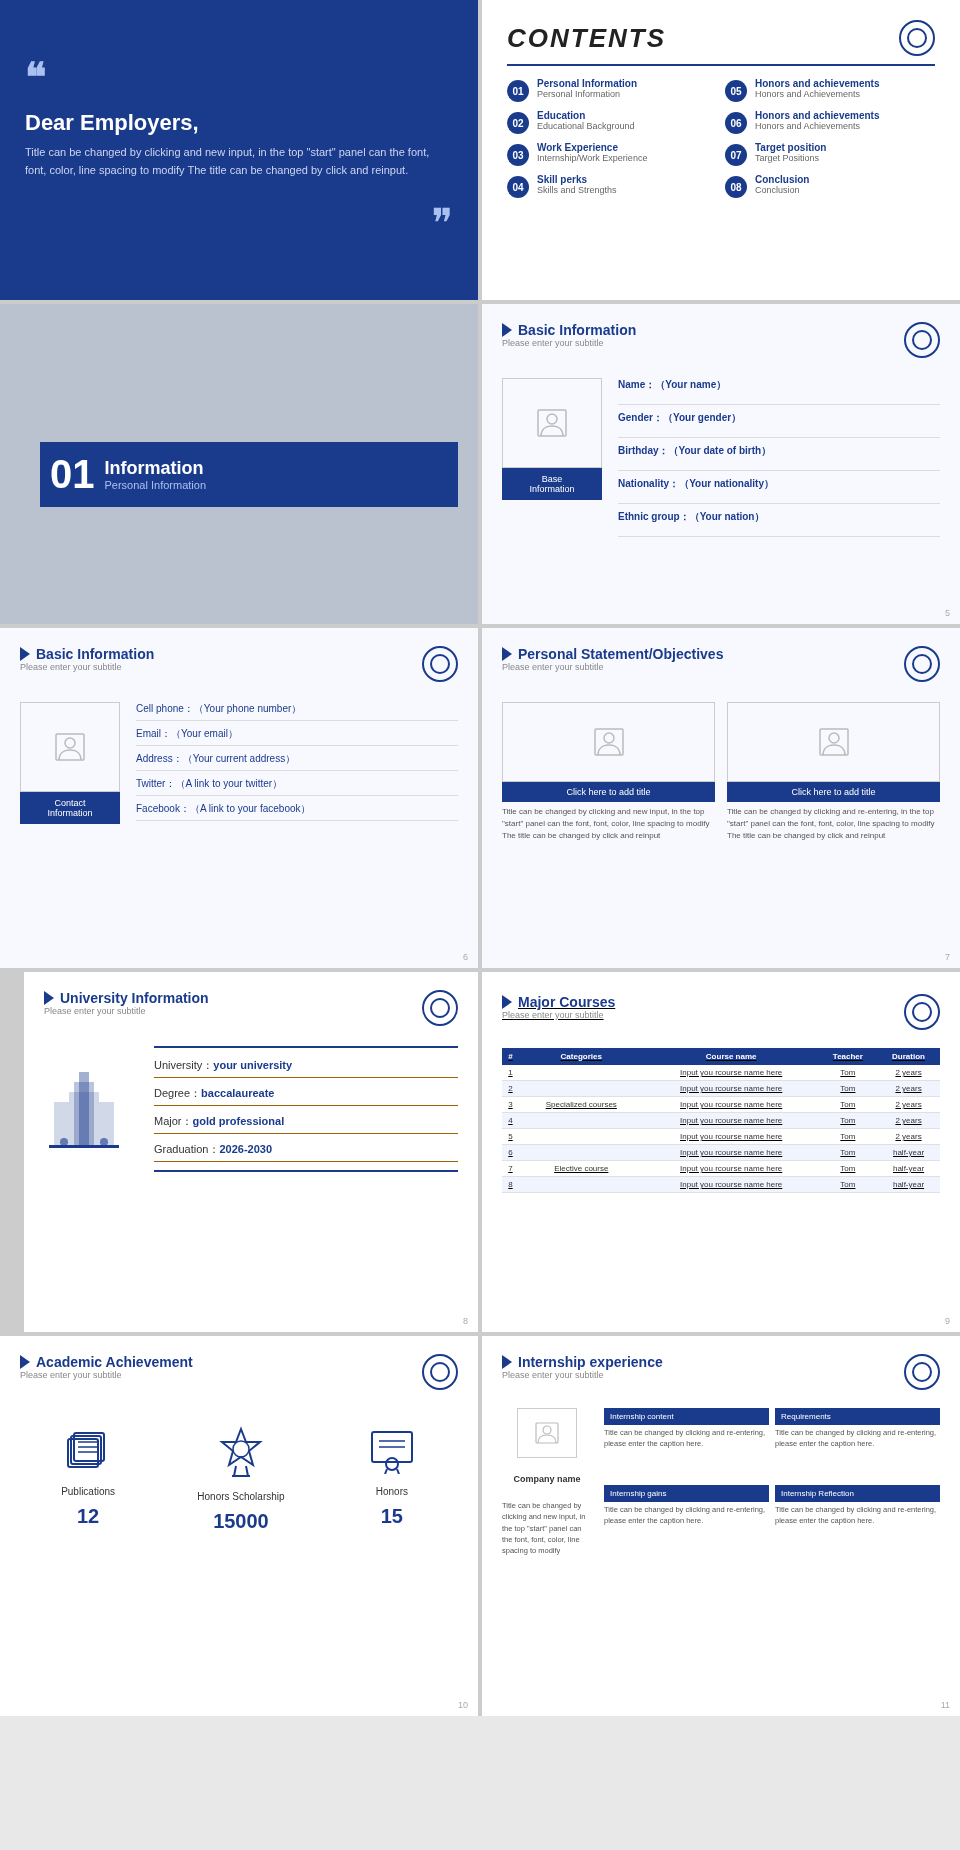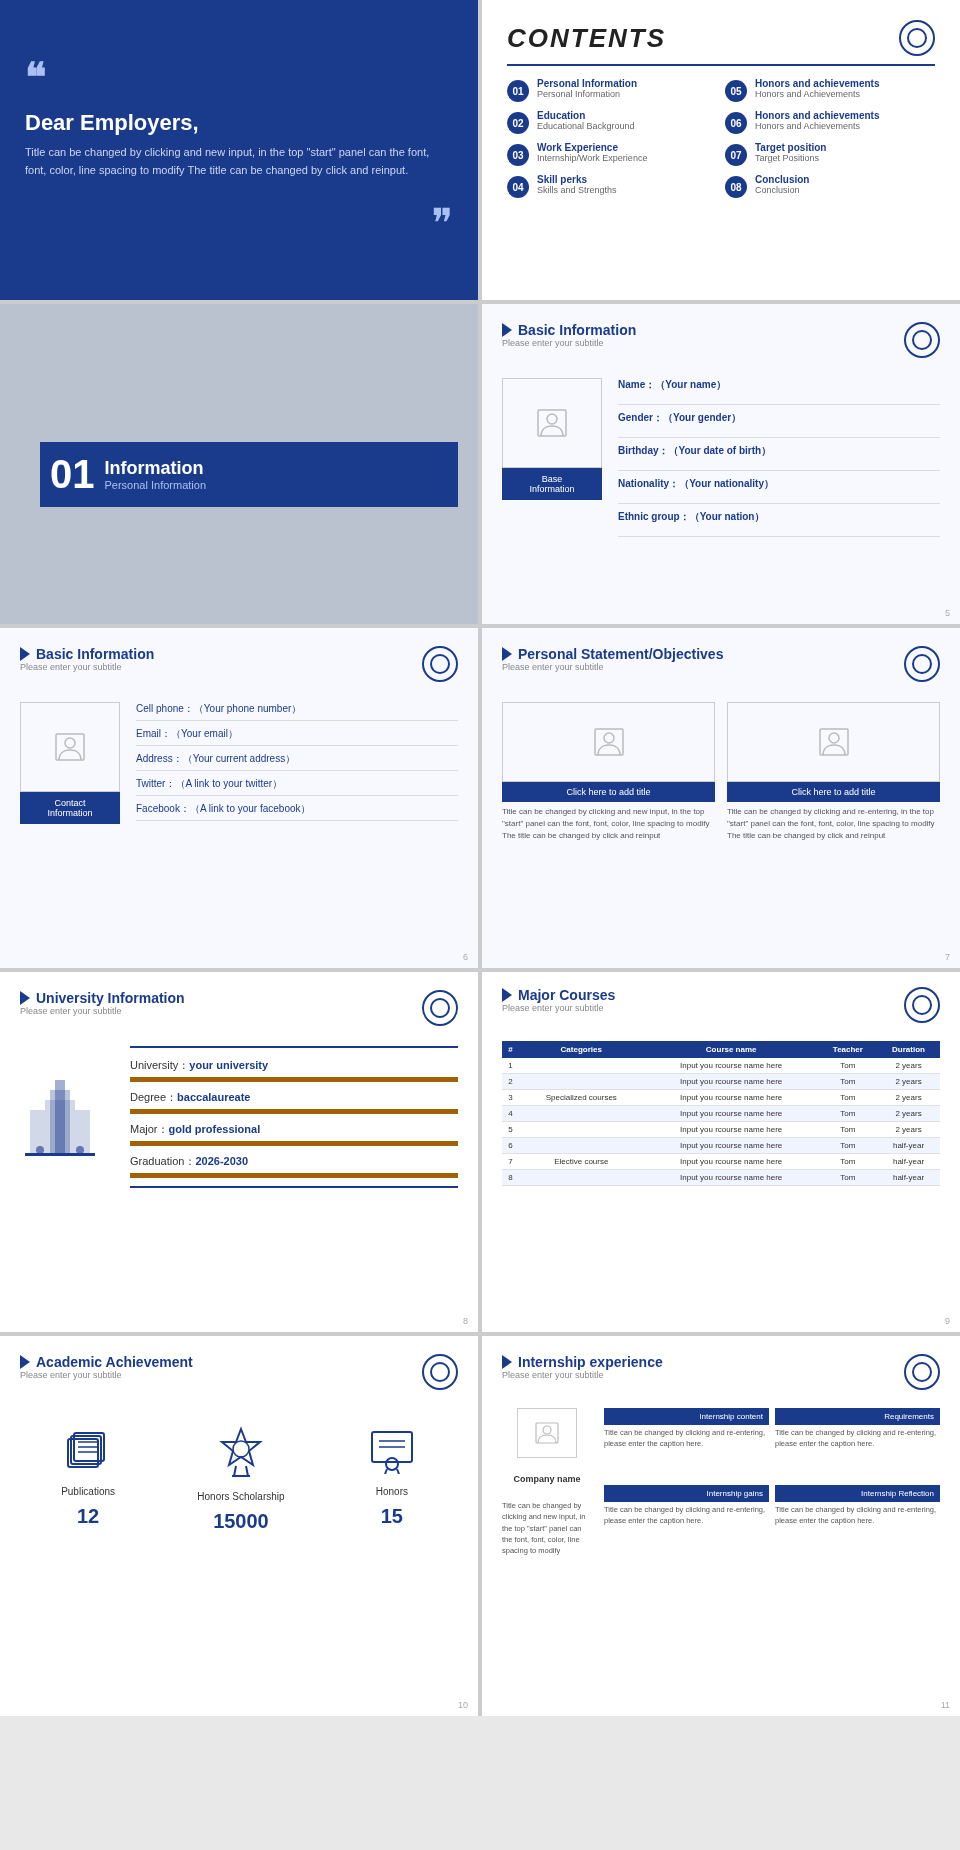--- a/index.html
+++ b/index.html
@@ -130,32 +130,34 @@
     }
     .statement-card-text {
       font-size: 8px; color: #555; line-height: 1.5; padding: 4px 0;
     }
 
     
     .panel-university {
       background: #fff;
       padding: 18px 20px;
       min-height: 360px;
+      margin-left: 24px;
     }
     .uni-content { display: flex; gap: 20px; align-items: center; margin-top: 16px; }
     .uni-icon { width: 90px; flex-shrink: 0; }
     .uni-fields { flex: 1; }
-    .uni-field { font-size: 11px; color: #333; margin-bottom: 8px; border-bottom: 5px solid #a16207; padding-bottom: 4px; }
+    .uni-field { font-size: 11px; color: #333; margin-bottom: 8px; border-bottom: 1px solid #a16207; padding-bottom: 4px; }
     .uni-field-value { color: #1a3a8c; font-weight: bold; }
 
     
     .panel-courses {
       background: #fff;
-      padding: 15px 20px;
+      padding: 22px 20px;
       min-height: 360px;
+      text-decoration: underline;
     }
     .courses-table { width: 100%; border-collapse: collapse; margin-top: 14px; font-size: 8px; }
     .courses-table thead tr { background: #1a3a8c; color: white; }
     .courses-table th { padding: 4px 3px; text-align: center; }
     .courses-table td { padding: 3px; text-align: center; border-bottom: 1px solid #e0e0e0; color: #333; }
     .courses-table tr:nth-child(even) td { background: #f0f4ff; }
 
     
     .panel-academic {
       background: #fff;
@@ -172,21 +174,21 @@
       background: #fff;
       padding: 18px 20px;
       min-height: 380px;
     }
     .internship-content { display: flex; gap: 12px; margin-top: 14px; }
     .internship-left { display: flex; flex-direction: column; align-items: center; gap: 16px; width: 90px; flex-shrink: 0; }
     .internship-photo { width: 60px; height: 50px; border: 1px solid #ccc; display: flex; align-items: center; justify-content: center; color: #aaa; font-size: 16px; }
     .company-label { font-size: 9px; color: #333; text-align: center; font-weight: bold; }
     .internship-text { font-size: 7.5px; color: #555; line-height: 1.5; }
     .internship-right { flex: 1; display: grid; grid-template-columns: 1fr 1fr; gap: 6px; }
-    .intern-box-title { background: #1a3a8c; color: white; font-size: 8px; padding: 4px 6px; text-align: right; }
+    .intern-box-title { background: #1a3a8c; color: white; font-size: 8px; padding: 4px 6px; text-align: left; }
     .intern-box-text { font-size: 7.5px; color: #555; line-height: 1.5; padding: 2px 0; }
 
     
     .page-num { position: absolute; bottom: 6px; right: 10px; font-size: 9px; color: #aaa; }
   </style>
 </head>
 <body>
 
 <div class="page-grid">
 

